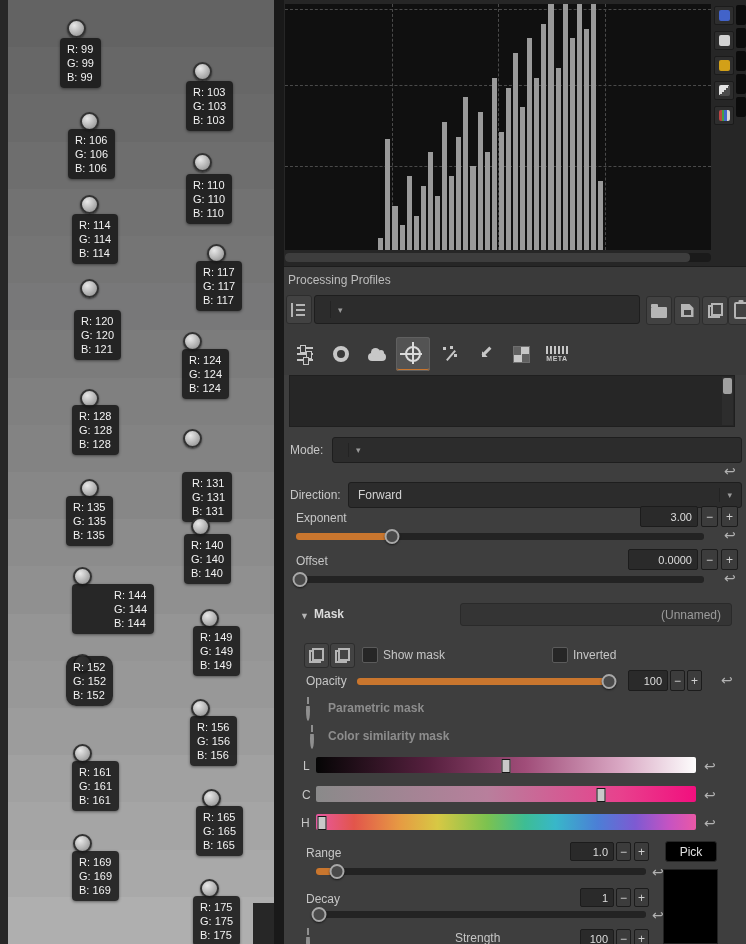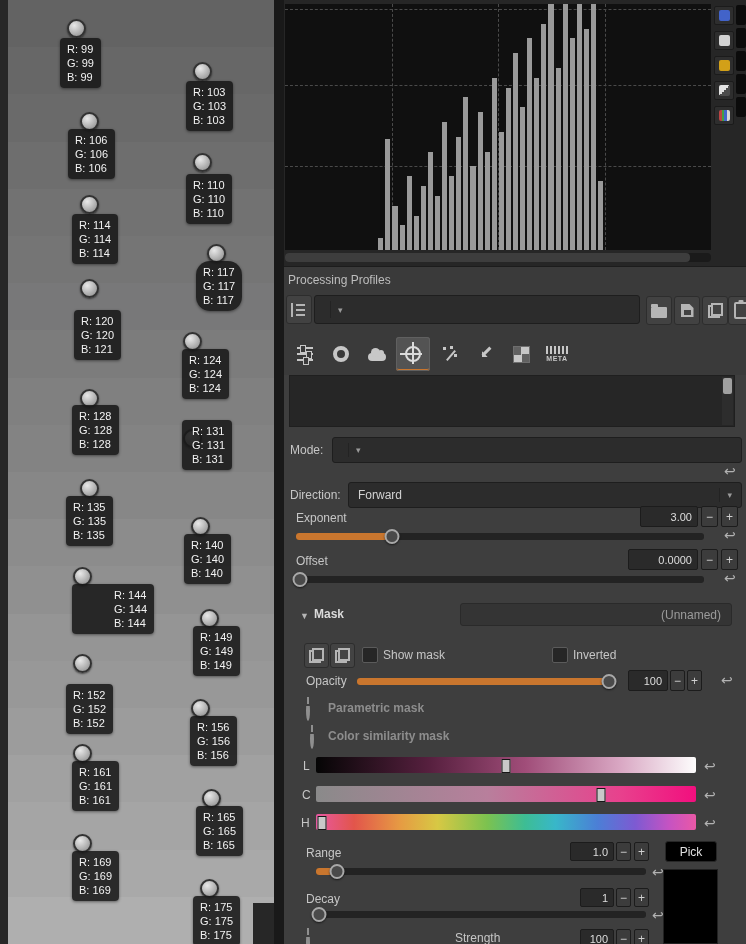--- a/index.html
+++ b/index.html
@@ -187,21 +187,21 @@
           <div>G: 110</div>
           <div>B: 110</div>
         </div>
         <div class="picker-dot" style="left: 80px; top: 195px;"></div>
         <div class="picker-label" style="left: 72px; top: 214px;">
           <div>R: 114</div>
           <div>G: 114</div>
           <div>B: 114</div>
         </div>
         <div class="picker-dot" style="left: 207px; top: 244px;"></div>
-        <div class="picker-label" style="left: 196px; top: 261px; border-radius: 14px;">
+        <div class="picker-label" style="left: 196px; top: 261px;">
           <div>R: 117</div>
           <div>G: 117</div>
           <div>B: 117</div>
         </div>
         <div class="picker-dot" style="left: 80px; top: 279px;"></div>
         <div class="picker-label" style="left: 74px; top: 310px;">
           <div>R: 120</div>
           <div>G: 120</div>
           <div>B: 121</div>
         </div>
@@ -211,21 +211,21 @@
           <div>G: 124</div>
           <div>B: 124</div>
         </div>
         <div class="picker-dot" style="left: 80px; top: 389px;"></div>
         <div class="picker-label" style="left: 72px; top: 405px;">
           <div>R: 128</div>
           <div>G: 128</div>
           <div>B: 128</div>
         </div>
         <div class="picker-dot" style="left: 183px; top: 429px;"></div>
-        <div class="picker-label" style="left: 182px; top: 420px; padding-left: 10px;">
+        <div class="picker-label" style="left: 182px; top: 472px; padding-left: 10px;">
           <div>R: 131</div>
           <div>G: 131</div>
           <div>B: 131</div>
         </div>
         <div class="picker-dot" style="left: 80px; top: 479px;"></div>
         <div class="picker-label" style="left: 66px; top: 496px;">
           <div>R: 135</div>
           <div>G: 135</div>
           <div>B: 135</div>
         </div>
@@ -241,21 +241,21 @@
           <div>G: 144</div>
           <div>B: 144</div>
         </div>
         <div class="picker-dot" style="left: 200px; top: 609px;"></div>
         <div class="picker-label" style="left: 193px; top: 626px;">
           <div>R: 149</div>
           <div>G: 149</div>
           <div>B: 149</div>
         </div>
         <div class="picker-dot" style="left: 73px; top: 654px;"></div>
-        <div class="picker-label" style="left: 66px; top: 684px;">
+        <div class="picker-label" style="left: 66px; top: 656px; border-radius: 10px;">
           <div>R: 152</div>
           <div>G: 152</div>
           <div>B: 152</div>
         </div>
         <div class="picker-dot" style="left: 191px; top: 699px;"></div>
         <div class="picker-label" style="left: 190px; top: 716px;">
           <div>R: 156</div>
           <div>G: 156</div>
           <div>B: 156</div>
         </div>

